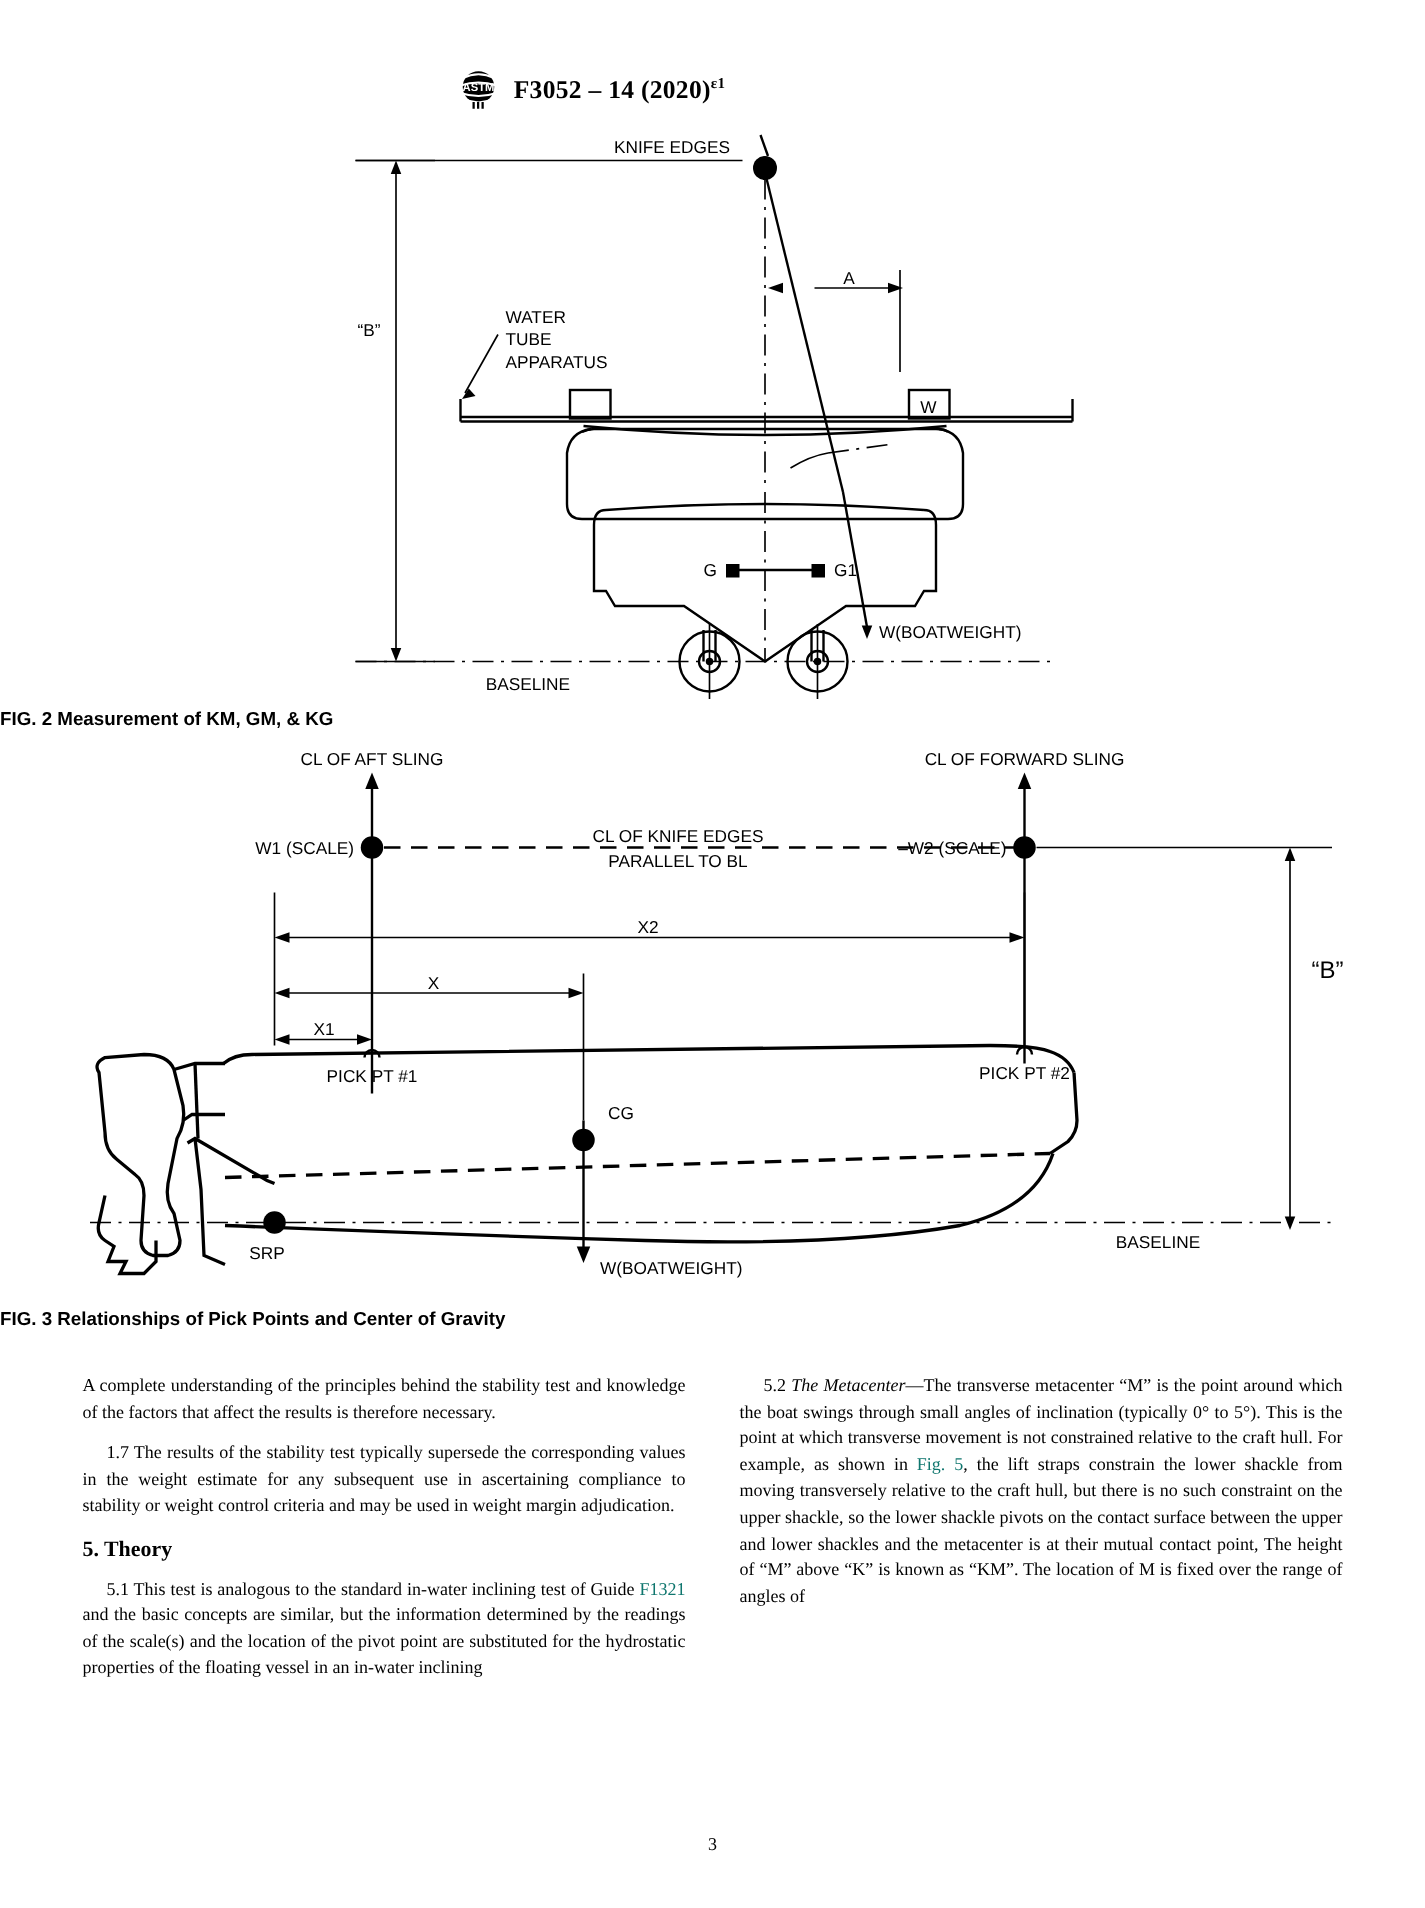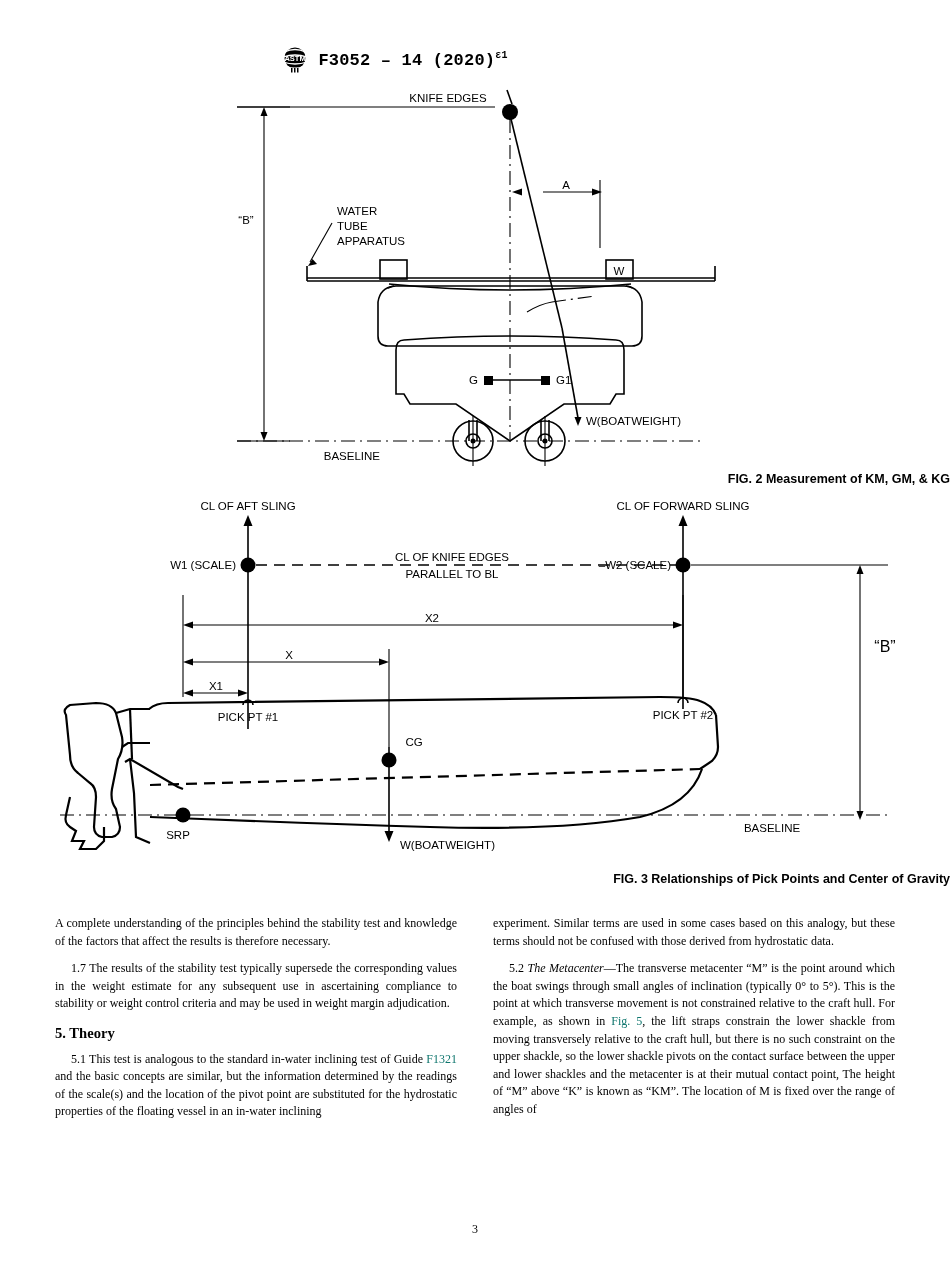--- a/index.html
+++ b/index.html
@@ -10,29 +10,29 @@
   }
   .page{position:relative;width:950px;height:1272px;}
 
   
   .hdr{
     position:absolute;top:46px;left:0;width:788px;
     display:flex;align-items:center;justify-content:center;gap:8px;
   }
   .astm-logo{width:30px;height:28px;display:block;}
   .hdr-title{
-    font-family:Liberation Mono, monospace;
+    font-family:Liberation Serif, serif;
     font-weight:bold;font-size:17px;letter-spacing:.2px;
   }
   .hdr-title sup{font-size:10px;}
 
   
   .figwrap{position:absolute;left:0;width:950px;}
   .fig-caption{
-    text-align:right;
+    text-align:left;
     font-family:"Liberation Sans", sans-serif;
     font-weight:bold;font-size:12.5px;
   }
   svg{display:block;overflow:visible;}
   .ln{stroke:#000;fill:none;}
   .thin{stroke-width:1.1;}
   .med{stroke-width:1.6;}
   .thick{stroke-width:2.2;}
   .dash{stroke-dasharray:11 7;}
   .dashdot{stroke-dasharray:14 5 2 5;}
@@ -258,19 +258,18 @@
   <div class="cols">
 
     <div class="col">
       <p class="bt">A complete understanding of the principles behind the stability test and knowledge of the factors that affect the results is therefore necessary.</p>
       <p class="bt ind">1.7  The results of the stability test typically supersede the corresponding values in the weight estimate for any subsequent use in ascertaining compliance to stability or weight control criteria and may be used in weight margin adjudication.</p>
       <h3 class="sec">5.  Theory</h3>
       <p class="bt ind"><span>5.1  This test is analogous to the standard in-water inclining test of Guide </span><span class="xref">F1321</span><span> and the basic concepts are similar, but the information determined by the readings of the scale(s) and the location of the pivot point are substituted for the hydrostatic properties of the floating vessel in an in-water inclining</span></p>
     </div>
 
     <div class="col">
-      <p class="bt">experiment. Similar terms are used in some cases based on this analogy, but these terms should not be confused with those derived from hydrostatic data.</p>
       <p class="bt ind"><span>5.2  </span><span class="ital">The Metacenter</span><span>—The transverse metacenter “M” is the point around which the boat swings through small angles of inclination (typically 0° to 5°). This is the point at which transverse movement is not constrained relative to the craft hull. For example, as shown in </span><span class="xref">Fig. 5</span><span>, the lift straps constrain the lower shackle from moving transversely relative to the craft hull, but there is no such constraint on the upper shackle, so the lower shackle pivots on the contact surface between the upper and lower shackles and the metacenter is at their mutual contact point, The height of “M” above “K” is known as “KM”. The location of M is fixed over the range of angles of</span></p>
     </div>
   </div>
 
   <div class="pagenum">3</div>
 </div>
 
 </body></html>

